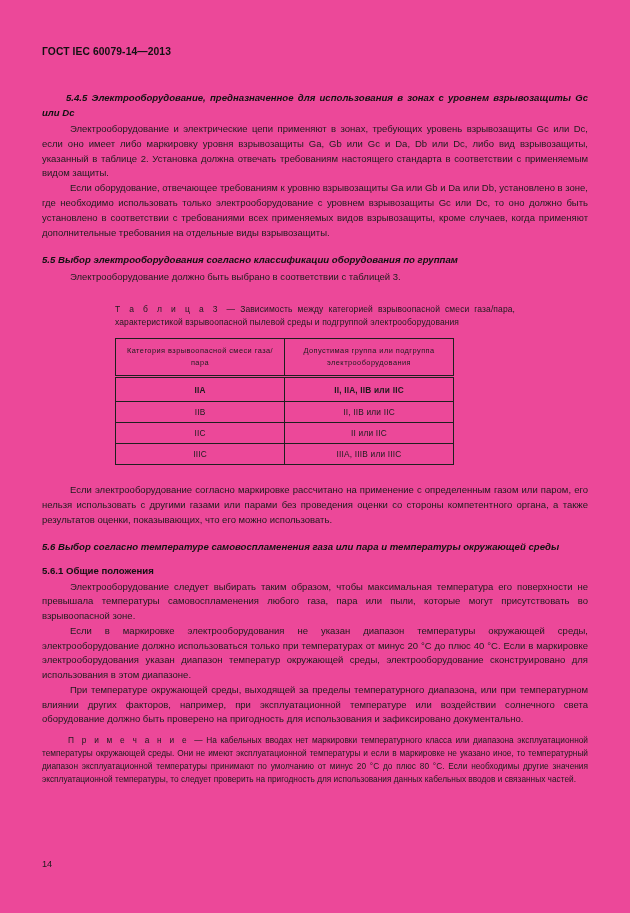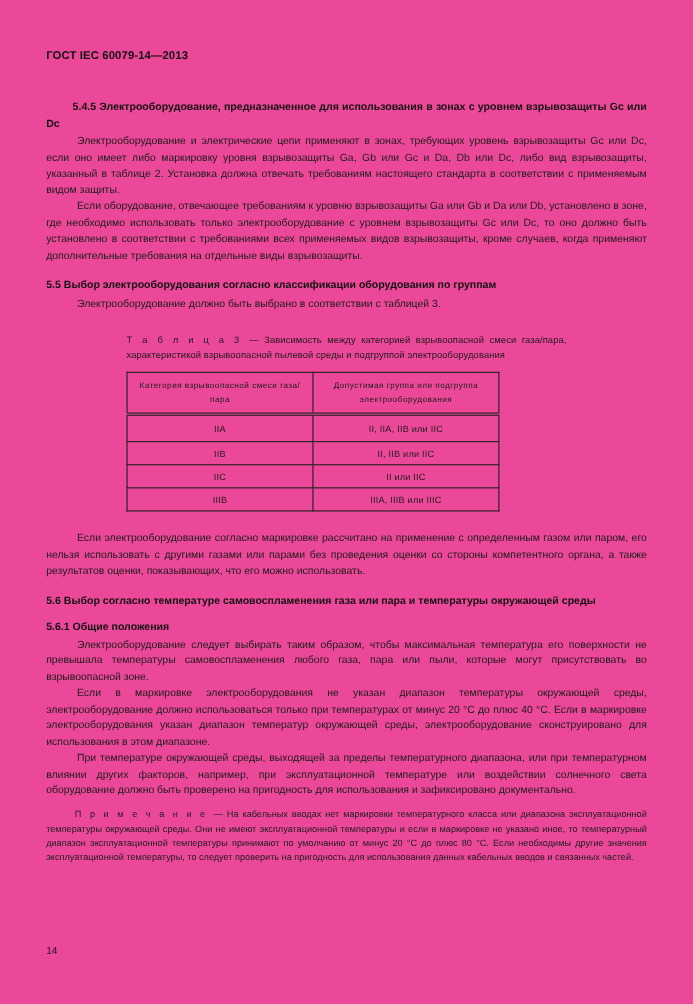--- a/index.html
+++ b/index.html
@@ -41,20 +41,21 @@
   }
 
   h2.sec-head {
     font-size: 9.6px;
     font-weight: bold;
     line-height: 1.52;
     margin: 0 0 2px 0;
     text-indent: 24px;
     text-align: justify;
     color: #111;
+    font-style: italic;
   }
   h2.sec-head.no-indent { text-indent: 0; }
 
   h3.sub-head {
     font-size: 9.6px;
     font-weight: bold;
     line-height: 1.52;
     margin: 0 0 1px 0;
     color: #111;
   }
@@ -113,20 +114,21 @@
     border-bottom: 3px double #1f1f1f;
   }
   table.gost-table tbody td {
     font-size: 8.3px;
     letter-spacing: 0.2px;
     height: 18px;
     padding: 1px 4px;
   }
   table.gost-table tbody tr:first-child td {
     height: 21px;
+    font-weight: bold;
   }
 
   .page-num {
     position: absolute;
     left: 42px;
     bottom: 44px;
     font-size: 9.2px;
     color: #1c1c1c;
     text-align: center;
   }
@@ -179,21 +181,21 @@
           </tr>
           <tr>
             <td>IIB</td>
             <td>II, IIB или IIC</td>
           </tr>
           <tr>
             <td>IIC</td>
             <td>II или IIC</td>
           </tr>
           <tr>
-            <td>IIIB</td>
+            <td>IIIC</td>
             <td>IIIA, IIIB или IIIC</td>
           </tr>
         </tbody>
       </table>
     </div>
 
     <div class="gap-l"></div>
 
     <p class="body-par">Если электрооборудование согласно маркировке рассчитано на применение с определенным газом или паром, его нельзя использовать с другими газами или парами без проведения оценки со стороны компетентного органа, а также результатов оценки, показывающих, что его можно использовать.</p>
 

